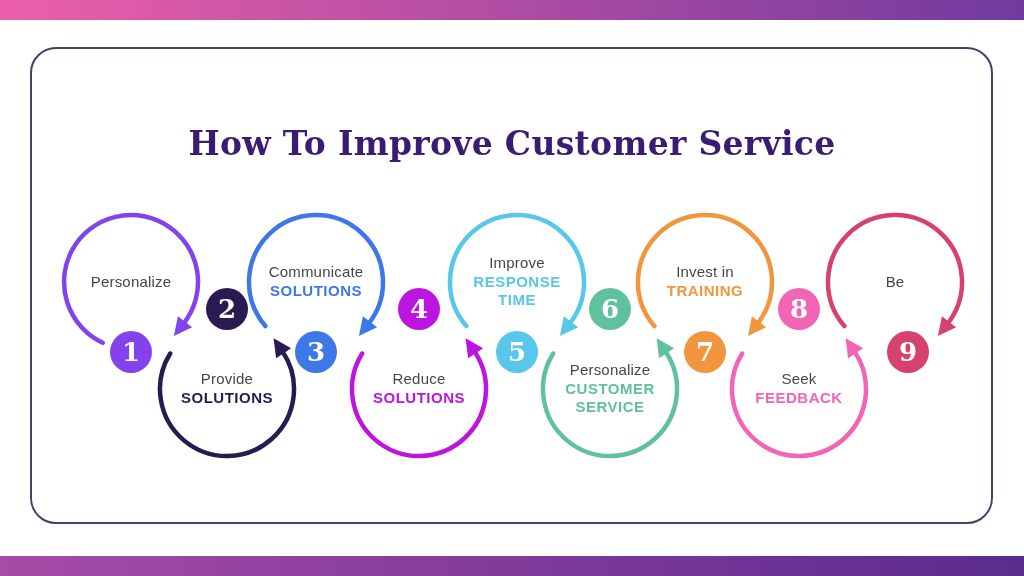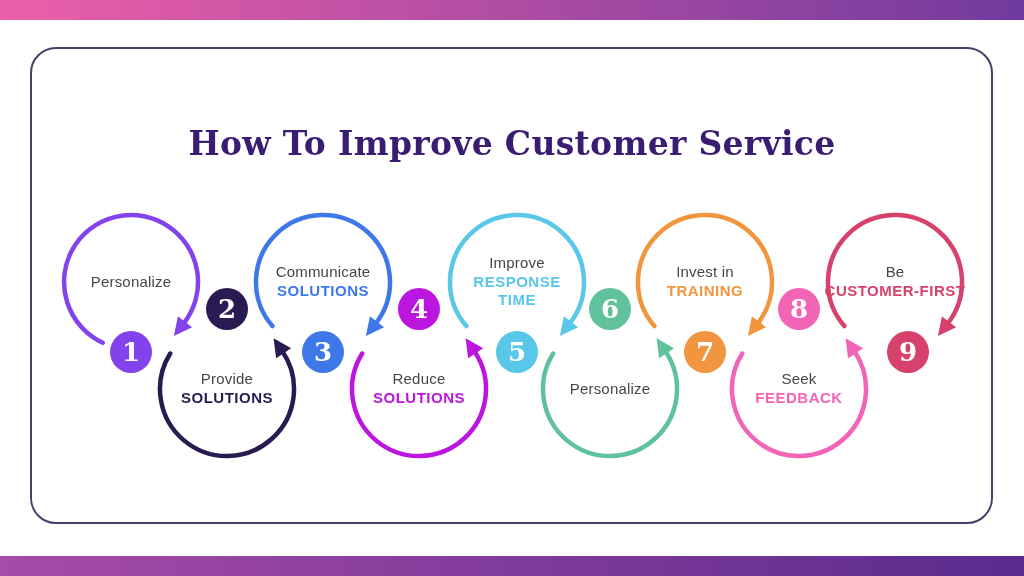--- a/index.html
+++ b/index.html
@@ -67,21 +67,21 @@
     <path class="arc" d="M 23.2 44.5 A 67 67 0 1 0 135.5 42.5"></path>
     <polygon class="head" points="126.6,29.2 144.1,39.2 129.1,49.2"></polygon>
   </svg>
   <div class="txt">
     <div class="t1">Provide</div>
     <div class="t2">SOLUTIONS</div>
   </div>
   <div class="badge">2</div>
 </div>
 
-<div class="node toprow" style="left: 243px; top: 202px; --c: #3E78E8;">
+<div class="node toprow" style="left: 236px; top: 202px; --c: #3E78E8;">
   <svg width="160" height="160" viewBox="0 0 160 160">
     <path class="arc" d="M 29.4 124.0 A 67 67 0 1 1 132.8 121.3"></path>
     <polygon class="head" points="122.9,133.9 141.1,125.2 126.9,114.2"></polygon>
   </svg>
   <div class="txt">
     <div class="t1">Communicate</div>
     <div class="t2">SOLUTIONS</div>
   </div>
   <div class="badge">3</div>
 </div>
@@ -110,20 +110,21 @@
   <div class="badge">5</div>
 </div>
 
 <div class="node botrow" style="left: 530px; top: 309px; --c: #60C19D;">
   <svg width="160" height="160" viewBox="0 0 160 160">
     <path class="arc" d="M 23.2 44.5 A 67 67 0 1 0 135.5 42.5"></path>
     <polygon class="head" points="126.6,29.2 144.1,39.2 129.1,49.2"></polygon>
   </svg>
   <div class="txt">
     <div class="t1">Personalize</div>
+    <div class="t2">CUSTOMER SERVICE</div>
   </div>
   <div class="badge">6</div>
 </div>
 
 <div class="node toprow" style="left: 625px; top: 202px; text-decoration: underline; --c: #F2953F;">
   <svg width="160" height="160" viewBox="0 0 160 160">
     <path class="arc" d="M 29.4 124.0 A 67 67 0 1 1 132.8 121.3"></path>
     <polygon class="head" points="122.9,133.9 141.1,125.2 126.9,114.2"></polygon>
   </svg>
   <div class="txt">
@@ -145,16 +146,15 @@
   <div class="badge">8</div>
 </div>
 
 <div class="node toprow last" style="left: 815px; top: 202px; text-decoration: underline; --c: #D6426B;">
   <svg width="160" height="160" viewBox="0 0 160 160">
     <path class="arc" d="M 29.4 124.0 A 67 67 0 1 1 132.8 121.3"></path>
     <polygon class="head" points="122.9,133.9 141.1,125.2 126.9,114.2"></polygon>
   </svg>
   <div class="txt">
     <div class="t1">Be</div>
-    <div class="t2 nowrap">CUSTOMER-FIRST</div>
   </div>
   <div class="badge">9</div>
 </div>
 
 </body></html>

